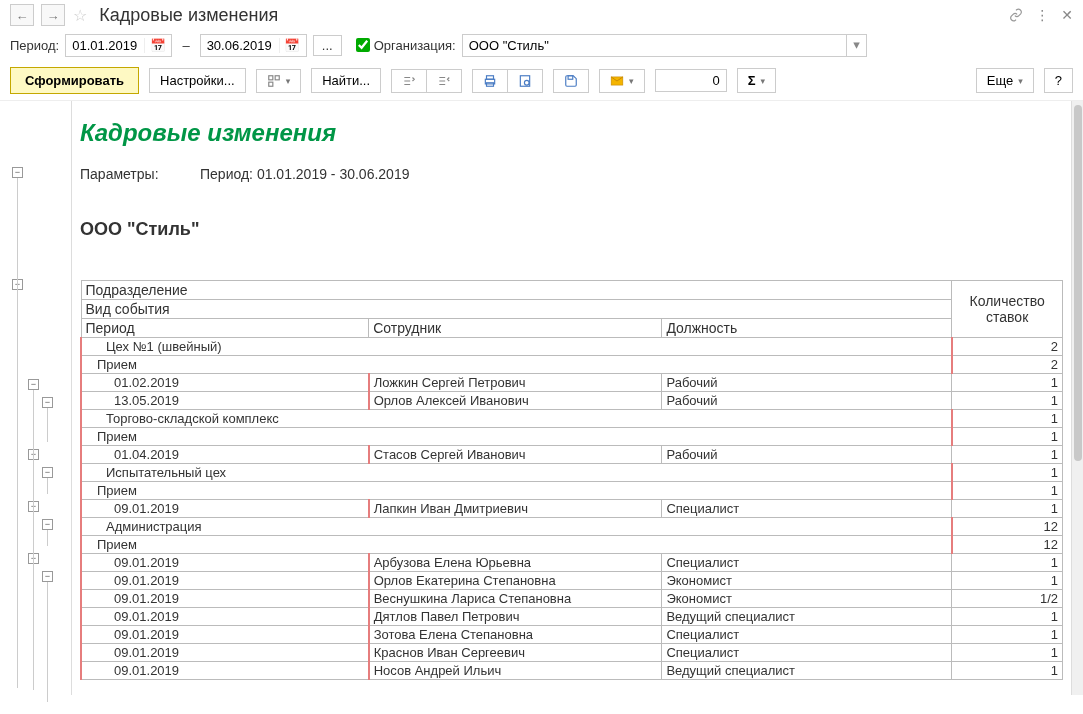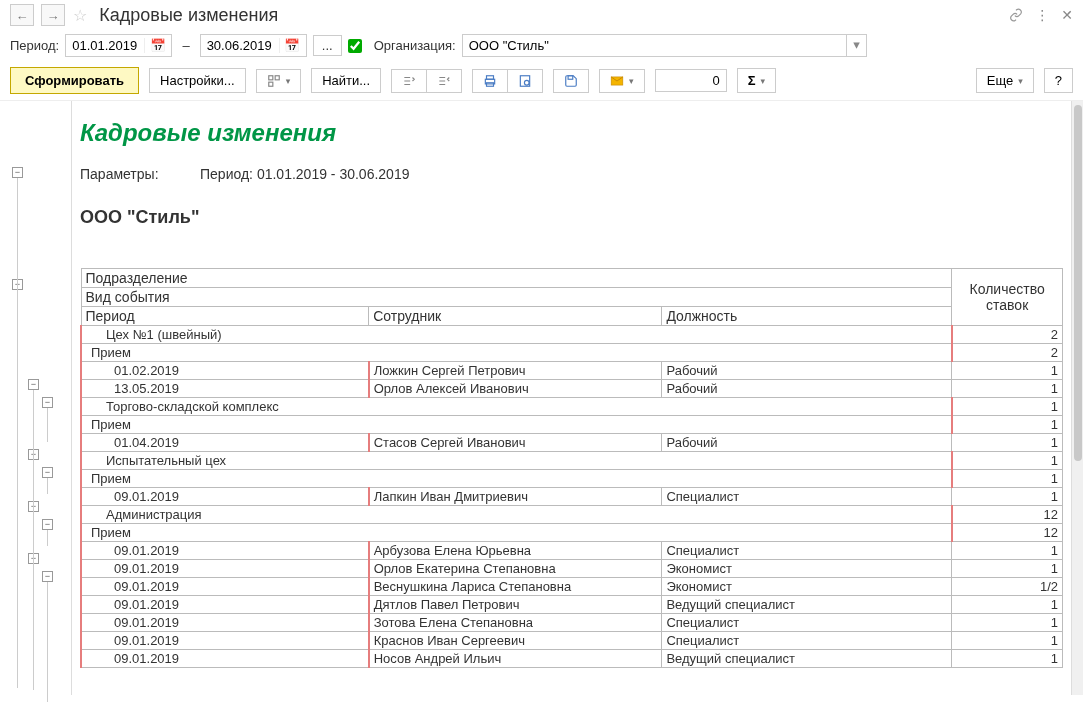--- a/index.html
+++ b/index.html
@@ -11,52 +11,52 @@
 .title { font-size: 18px; margin-left: 4px; }
 .header-right { margin-left: auto; display: flex; gap: 12px; align-items: center; }
 .icon-btn { cursor: pointer; color: #888; font-size: 14px; }
 .filter-bar { display: flex; align-items: center; padding: 4px 10px; gap: 6px; }
 .label { color: #333; }
 .date-input { display: flex; align-items: center; border: 1px solid #ccc; background: #fff; }
 .date-input input { border: none; padding: 3px 6px; width: 78px; font-family: inherit; font-size: 13px; }
 .cal-btn { padding: 0 5px; color: #888; cursor: pointer; border-left: 1px solid #eee; }
 .sep { padding: 0 4px; }
 .small-btn { border: 1px solid #ccc; background: #fff; padding: 2px 8px; cursor: pointer; font-size: 13px; color: #333; }
-.checkbox { display: flex; align-items: center; gap: 12px; margin-left: 0; }
+.checkbox { display: flex; gap: 4px; margin-left: 8px; }
 .checkbox input { accent-color: #0a0; width: 14px; height: 14px; }
 .org-select { display: flex; flex: 1; max-width: 405px; }
 .org-select input { border: 1px solid #ccc; padding: 3px 6px; flex: 1; font-family: inherit; font-size: 13px; }
 .org-drop { border: 1px solid #ccc; border-left: none; padding: 2px 6px; cursor: pointer; color: #888; background: #fff; }
 .toolbar { display: flex; align-items: center; padding: 6px 10px; gap: 10px; }
 .main-btn { background: #fef9c3; border: 1px solid #c4a800; padding: 5px 14px; font-weight: bold; font-size: 13px; cursor: pointer; }
 .tbtn { border: 1px solid #ccc; background: #fff; padding: 4px 10px; cursor: pointer; font-size: 13px; display: flex; align-items: center; gap: 3px; }
 .tbtn-group { display: flex; }
 .tbtn-group .tbtn { border-radius: 0; }
 .tbtn-group .tbtn + .tbtn { margin-left: -1px; }
 .num-input { display: flex; border: 1px solid #ccc; }
 .num-input input { border: none; width: 70px; text-align: right; padding: 3px 6px; font-family: inherit; font-size: 13px; }
 .toolbar-right { margin-left: auto; display: flex; gap: 10px; }
 .report { display: flex; height: 595px; border-top: 1px solid #eee; }
 .gutter { width: 72px; position: relative; flex-shrink: 0; border-right: 1px solid #ddd; }
 .gutter .collapse-icon { position: absolute; width: 11px; height: 11px; border: 1px solid #999; background: #fff; display: flex; align-items: center; justify-content: center; font-size: 9px; line-height: 1; cursor: pointer; color: #555; }
 .gutter .line-v { position: absolute; width: 1px; background: #ccc; }
 .report-body { flex: 1; overflow: auto; padding: 18px 8px 0 8px; position: relative; }
 .rtitle { color: #009646; font-size: 24px; font-weight: bold; font-style: italic; margin-bottom: 18px; }
-.params { margin-bottom: 22px; }
+.params { margin-bottom: 34px; }
 .params-row { display: flex; font-size: 14px; line-height: 1.4; }
 .params-label { width: 120px; }
 .company { font-size: 18px; font-weight: bold; margin-bottom: 8px; }
 .table { border-collapse: collapse; width: 100%; margin-top: 40px; }
 .table th, .table td { border: 1px solid #bbb; padding: 1px 4px; text-align: left; font-weight: normal; font-size: 13px; }
 .table .th-label { font-size: 14px; }
 .table .count-head { width: 100px; text-align: center; }
 .table td.count { text-align: right; }
 .table td.hl { border-left: 2px solid #e67d7d; padding-left: 24px; }
 .table tr.section-row td:first-child { border-right: 2px solid #e67d7d; }
-.table td.indent1 { padding-left: 9px; }
+.table td.indent1 { padding-left: 15px; }
 .table td.indent2 { padding-left: 32px; }
 .table td.col2 { width: 265px; }
 .table td.col3 { width: 262px; }
 .scrollbar-fake { width: 12px; background: #f0f0f0; border-left: 1px solid #ddd; flex-shrink: 0; position: relative; }
 .scrollbar-thumb { position: absolute; width: 8px; left: 2px; top: 4px; height: 60%; background: #c8c8c8; border-radius: 4px; }
 svg { display: block; }
 .tbtn.drop-arrow::after { content: '▾'; font-size: 9px; color: #777; margin-left: 2px; }
 </style>
 </head>
 <body>

